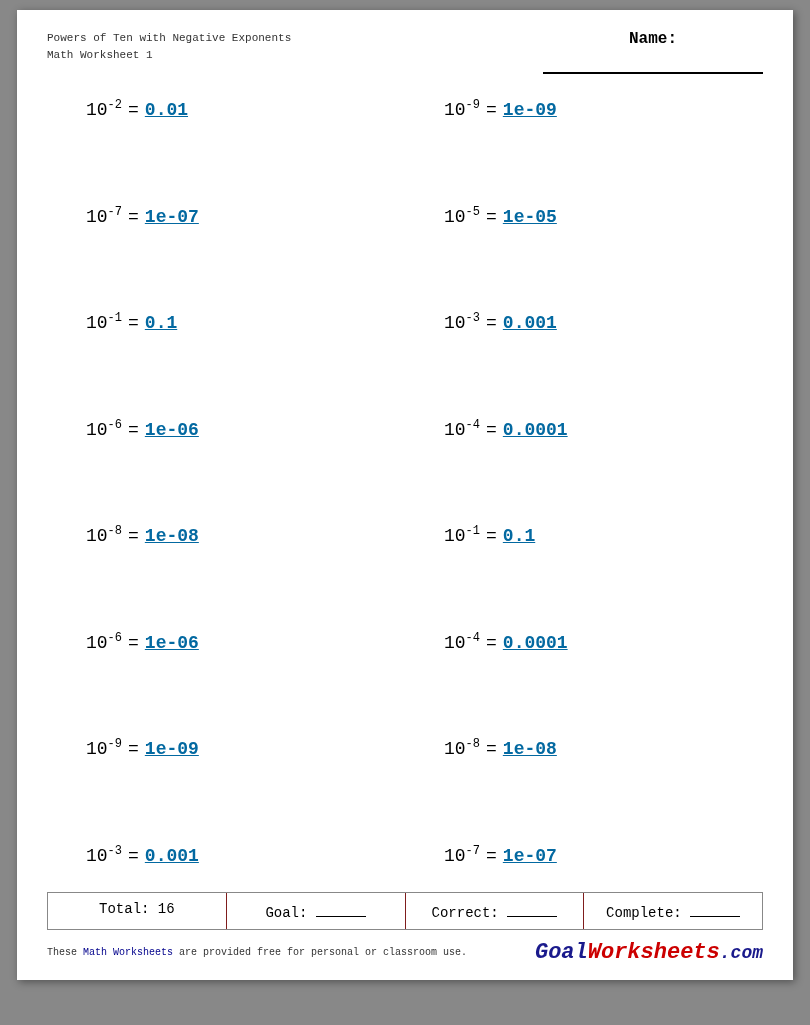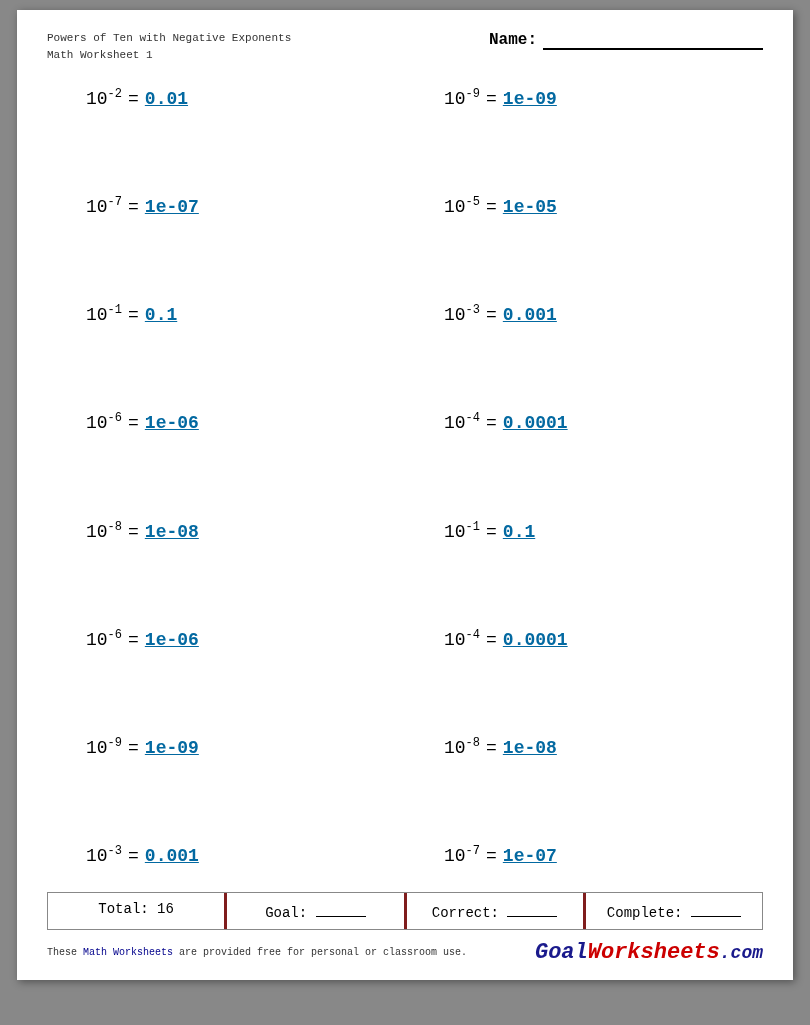--- a/index.html
+++ b/index.html
@@ -33,20 +33,21 @@
       color: #333;
       line-height: 1.5;
     }
     .header-right {
       font-size: 16px;
       font-weight: bold;
       color: #000;
       display: flex;
       align-items: center;
       gap: 6px;
+      flex-direction: column;
     }
     .name-line {
       display: inline-block;
       width: 220px;
       border-bottom: 2px solid #000;
       height: 20px;
     }
     .problems-area {
       flex: 1;
       display: flex;
@@ -88,21 +89,21 @@
       border: 1px solid #888;
       display: flex;
       flex-direction: row;
       margin-top: 10px;
     }
     .footer-cell {
       flex: 1;
       padding: 8px 10px;
       font-size: 14px;
       color: #000;
-      border-right: 3px solid #7f1d1d;
+      border-right: 1px solid #7f1d1d;
       text-align: center;
     }
     .footer-cell:last-child {
       border-right: none;
     }
     .footer-line {
       display: inline-block;
       width: 50px;
       border-bottom: 1.5px solid #000;
       height: 16px;

